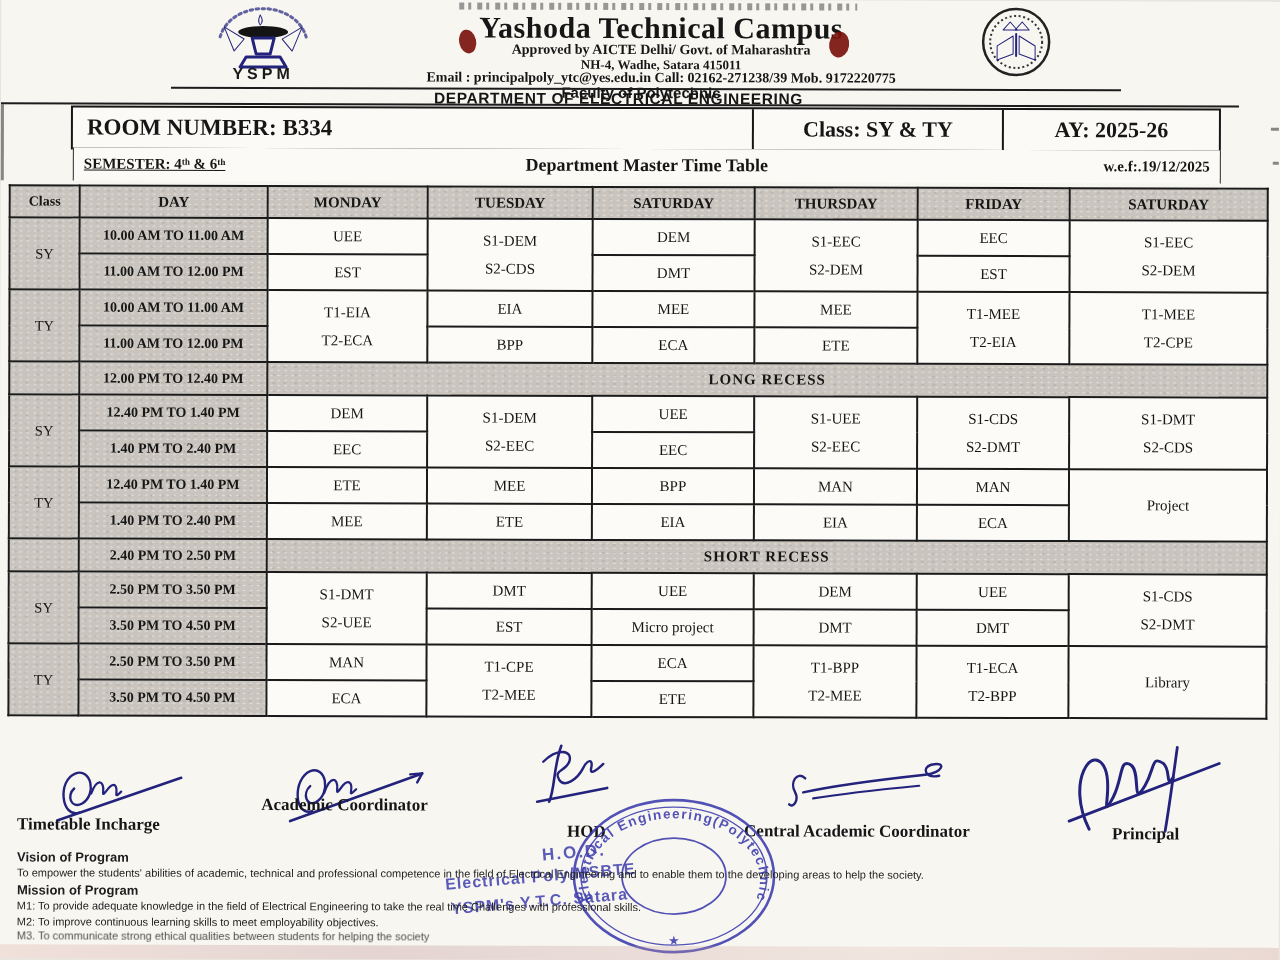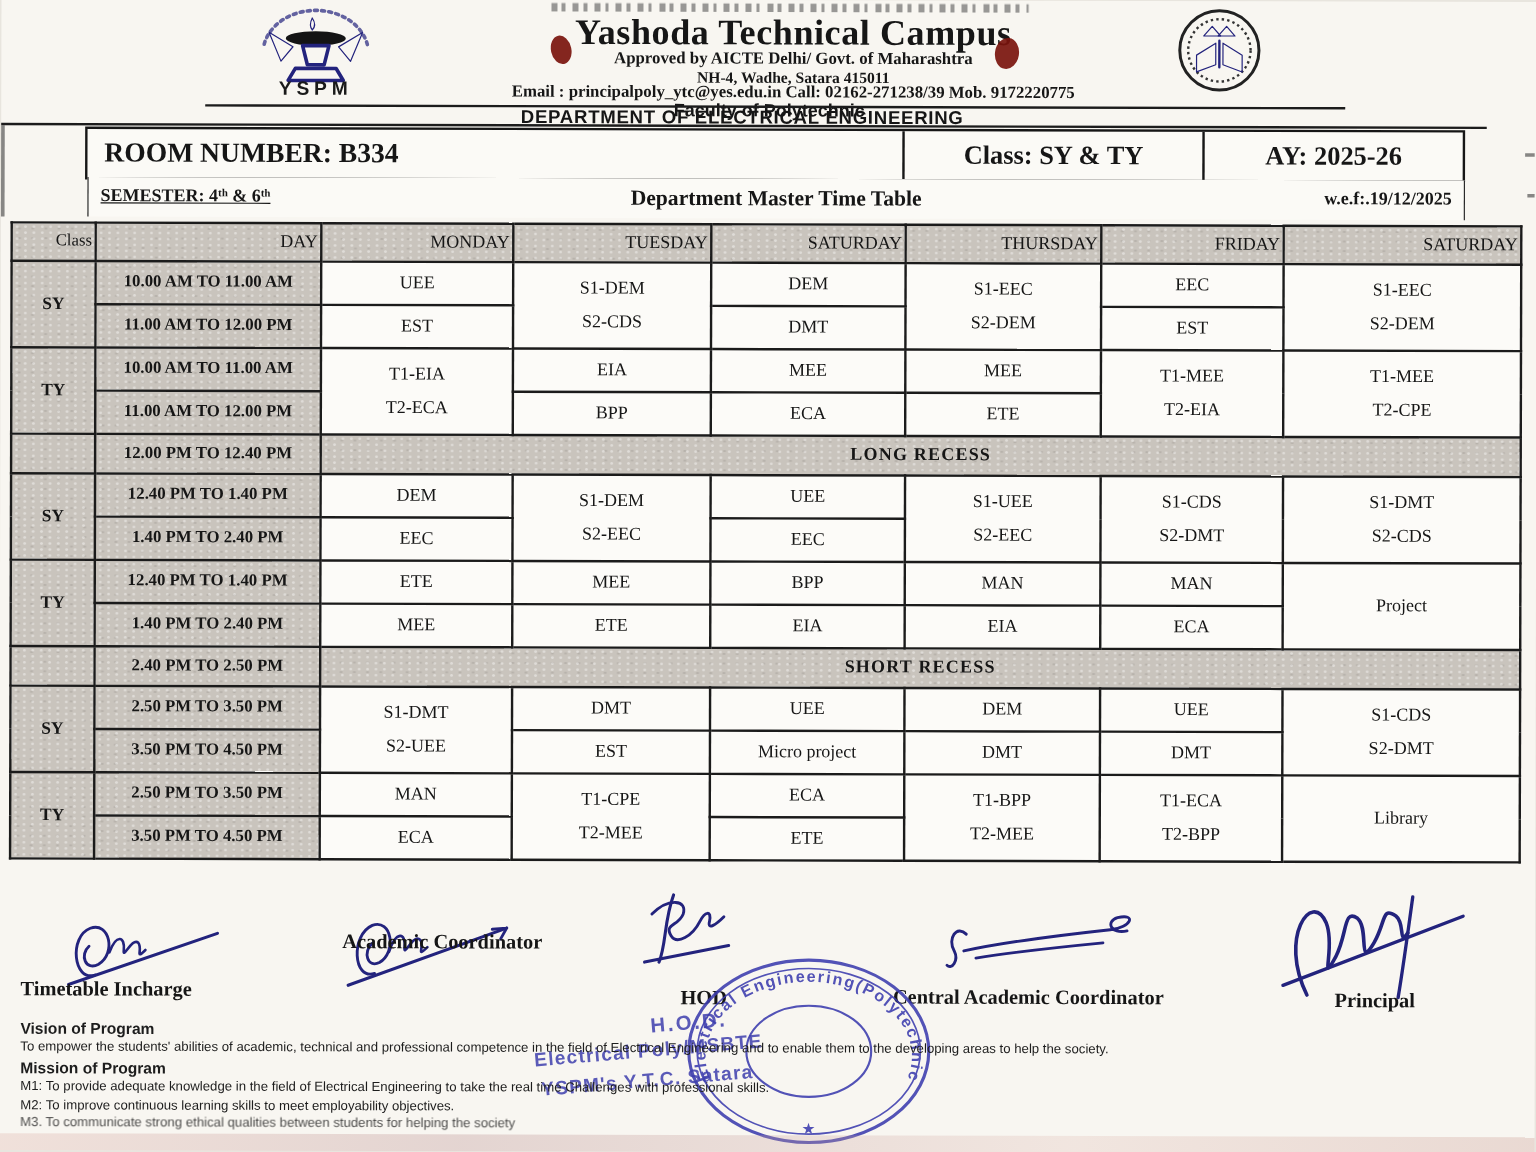--- a/index.html
+++ b/index.html
@@ -36,24 +36,24 @@
   .sem-box .s3{width:330px;text-align:right;padding-right:10px;font-size:15px;font-weight:bold;}
   
   table.tt{position:absolute;left:8px;top:186px;width:1258px;border-collapse:collapse;table-layout:fixed;
      background:#fcfbf8;}
   .tt th,.tt td{border:2px solid #1b1b1b;text-align:center;vertical-align:middle;padding:0 2px;
      overflow:hidden;}
   .gray{background-color:#c9c4bd;
      background-image:radial-gradient(rgba(255,255,255,.4) 1px,transparent 1.6px),
                       radial-gradient(rgba(60,55,50,.12) 1px,transparent 1.6px);
      background-size:7px 5px,11px 8px;}
-  .tt th{font-size:15px;font-weight:normal;text-align:right;}
+  .tt th{font-size:15px;font-weight:bold;}
   .tt th.classh{font-size:14px;}
   td.time{font-size:14px;font-weight:bold;}
-  td.cls{font-size:14.5px;font-weight:bold;text-align:center;}
+  td.cls{font-size:14.5px;font-weight:normal;text-align:center;}
   td.subj{font-size:15px;white-space:pre-line;line-height:1.35;}
   td.subj.merged{line-height:1.9;}
   td.recess{font-size:15px;font-weight:bold;letter-spacing:1px;}
   
   .sig-label{position:absolute;font-size:17px;font-weight:bold;}
   .sig{position:absolute;}
   .sig path,.sig line{stroke:#23237d;fill:none;stroke-linecap:round;stroke-linejoin:round;}
   
   .stamp{position:absolute;left:566px;top:793px;opacity:.88;}
   .stamp-line{position:absolute;color:#3f3fae;font-weight:bold;opacity:.85;
@@ -278,21 +278,21 @@
     <path d="M8,60 L132,17" stroke-width="2.6"></path>
   </svg>
   <div class="sig-label" style="left:18px;top:816px;">Timetable Incharge</div>
 
   <svg class="sig" style="left:285px;top:758px;" width="160" height="70" viewBox="0 0 160 70">
     <path d="M28,54 C10,60 8,22 26,14 C42,8 47,36 32,45 C22,50 18,36 26,29" stroke-width="2.4"></path>
     <path d="M40,36 C46,18 54,20 53,32 C52,42 60,20 66,26 C70,31 62,42 72,32" stroke-width="2.2"></path>
     <path d="M6,64 L138,16" stroke-width="2.6"></path>
     <path d="M138,16 L126,17 M138,16 L133,25" stroke-width="2.4"></path>
   </svg>
-  <div class="sig-label" style="left:262px;top:776px;margin-left:24px;">Academic Coordinator</div>
+  <div class="sig-label" style="left:262px;top:796px;">Academic Coordinator</div>
 
   <svg class="sig" style="left:528px;top:740px;" width="100" height="80" viewBox="0 0 100 80">
     <path d="M34,6 C26,28 28,48 22,62" stroke-width="2.6"></path>
     <path d="M16,22 C30,8 46,10 42,22 C38,32 26,30 32,40 C37,48 50,40 56,28 C60,20 66,18 64,28 C62,36 70,30 76,24" stroke-width="2.4"></path>
     <path d="M10,62 L80,48" stroke-width="2.6"></path>
   </svg>
   <div class="sig-label" style="left:568px;top:822px;">HOD</div>
 
   <svg class="sig" style="left:780px;top:752px;" width="190" height="60" viewBox="0 0 190 60">
     <path d="M26,26 C18,18 10,30 16,40 C20,48 14,56 10,52" stroke-width="2.4"></path>

